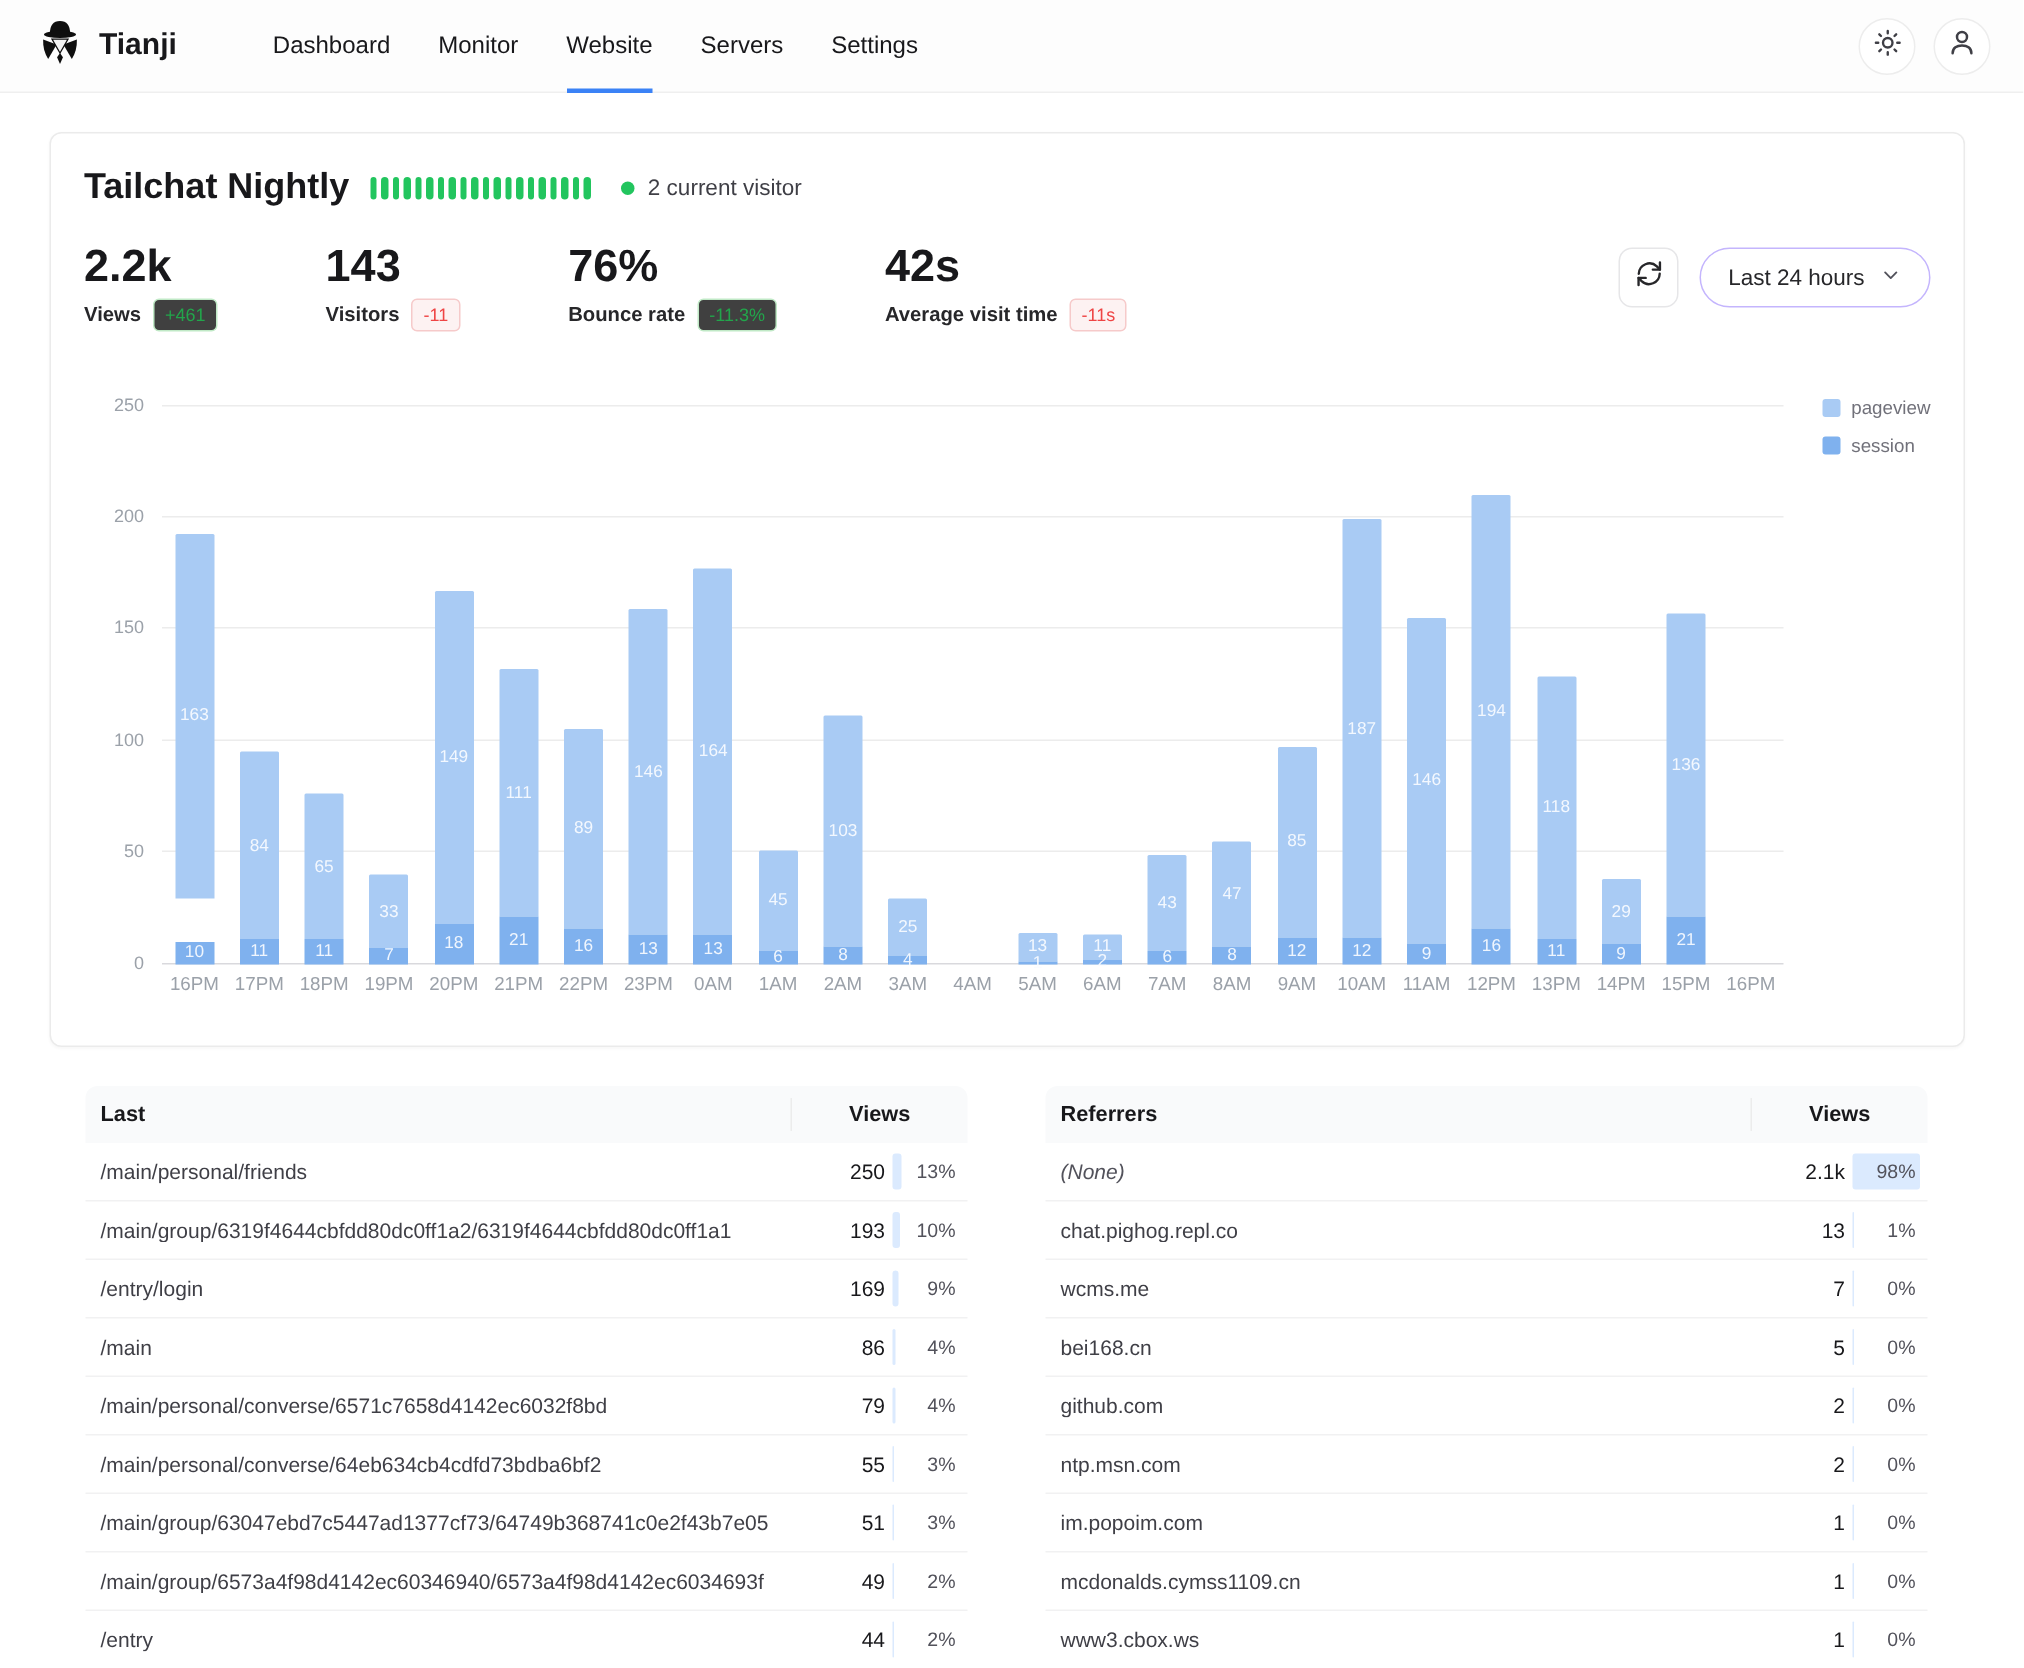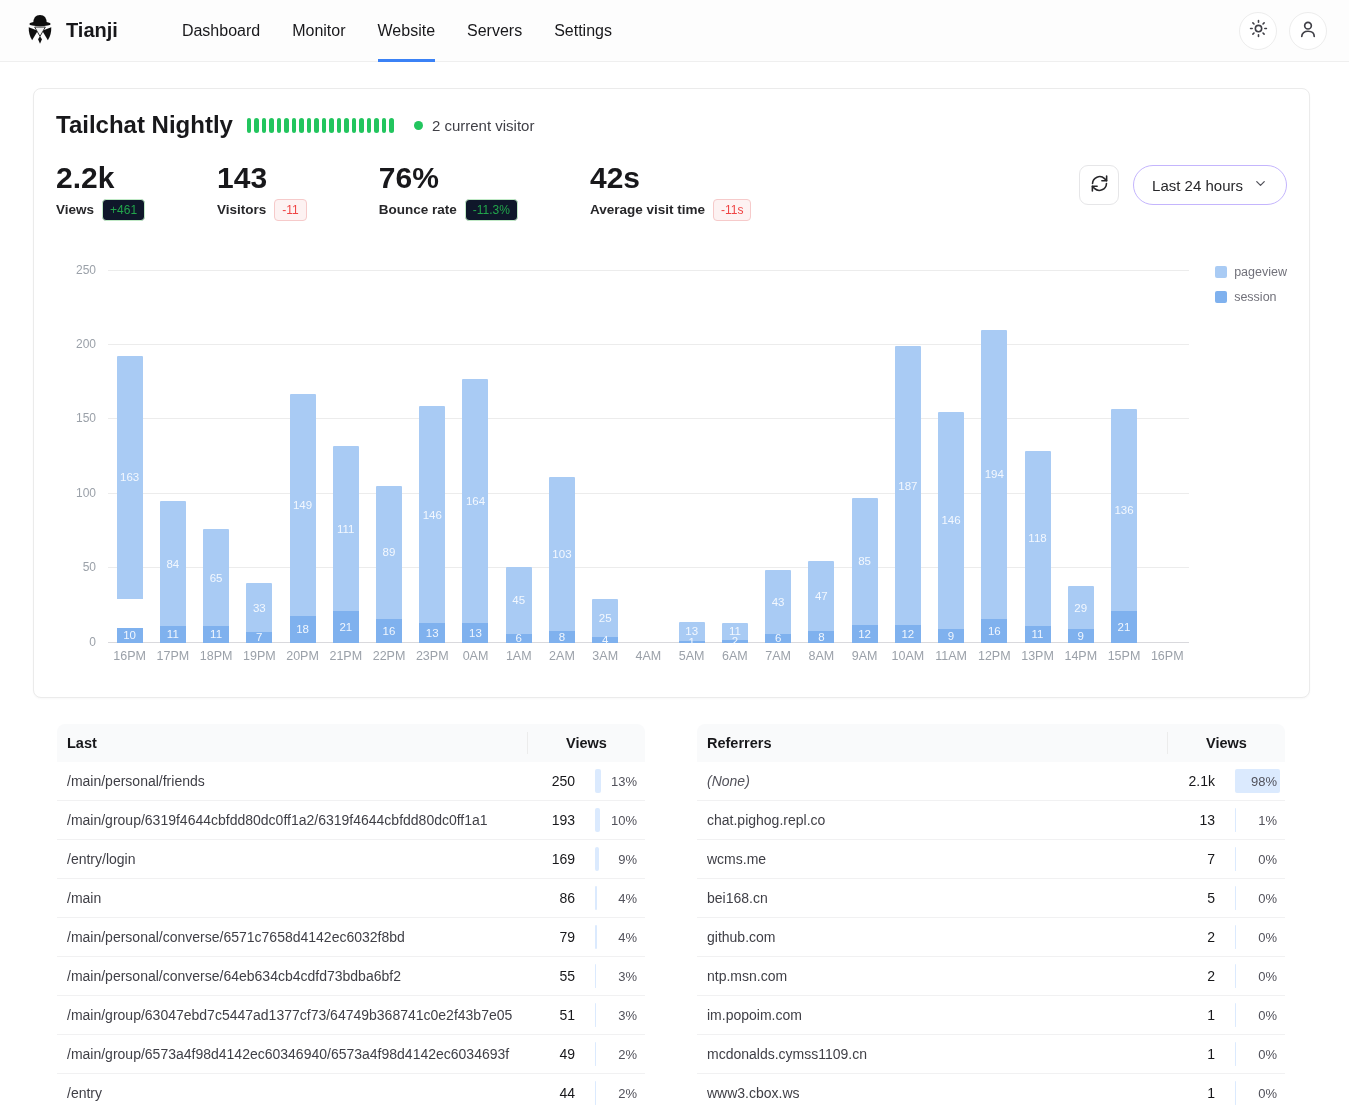--- a/index.html
+++ b/index.html
@@ -31,21 +31,21 @@
   .health-bars i { width:4.5px; height:15px; border-radius:3px; background:#22c55e; }
   .visitor { display:flex; align-items:center; gap:9px; margin-left:20px;
     font-size:15px; color:#3f3f46; }
   .dot { width:9px; height:9px; border-radius:50%; background:#22c55e; }
 
   .stats-row { display:flex; gap:72px; margin-top:22px; }
   .stat-value { font-size:30px; font-weight:700; line-height:1.15; }
   .stat-label-row { display:flex; align-items:center; gap:8px; margin-top:3px; }
   .stat-label { font-size:13.5px; font-weight:700; color:#27272a; }
   .badge { font-size:12px; padding:1px 7px; border-radius:4px; line-height:1.5; }
-  .badge.pos { color:#22a54b; background:#0f172a; border:1px solid #c0e9c6; }
+  .badge.pos { color:#22a54b; background:#404040; border:1px solid #c0e9c6; }
   .badge.neg { color:#ef4444; background:#fdf2f2; border:1px solid #f6caca; }
 
   .controls { position:absolute; right:22px; top:76px; display:flex; gap:14px; }
   .refresh-btn { width:40px; height:40px; border-radius:9px; border:1px solid #e6e6e8;
     background:#fff; display:flex; align-items:center; justify-content:center; cursor:pointer; }
   .range-btn { height:40px; border-radius:20px; border:1px solid #c4b5fd; background:#fff;
     display:flex; align-items:center; gap:10px; padding:0 18px; font-size:15px;
     color:#27272a; cursor:pointer; }
 
   
@@ -75,21 +75,21 @@
     border-radius:8px 8px 0 0; }
   .th-label { flex:1; font-size:14.5px; font-weight:700; padding-left:10px; }
   .th-views { width:118px; text-align:center; font-size:14.5px; font-weight:700;
     border-left:1px solid #ececec; line-height:22px; }
   .trow { display:flex; align-items:center; height:39px; border-bottom:1px solid #f1f1f2;
     cursor:pointer; }
   .t-label { flex:1; font-size:14px; color:#3f3f46; padding-left:10px; white-space:nowrap;
     overflow:hidden; text-overflow:ellipsis; }
   .t-label.italic { font-style:italic; color:#52525b; }
   .t-views { width:58px; text-align:right; font-size:14px; color:#18181b; }
-  .t-pct { width:46px; height:24px; margin-left:20px; margin-right:4px; position:relative; }
+  .t-pct { width:46px; height:24px; margin-left:5px; margin-right:4px; position:relative; }
   .pct-bar { position:absolute; left:0; top:0; bottom:0; background:#dbeafe; border-radius:2px; }
   .pct-text { position:absolute; right:4px; top:50%; transform:translateY(-50%);
     font-size:13px; color:#52525b; }
 </style>
 </head>
 <body>
 
 <div class="nav">
   <div class="brand">
     <span>

